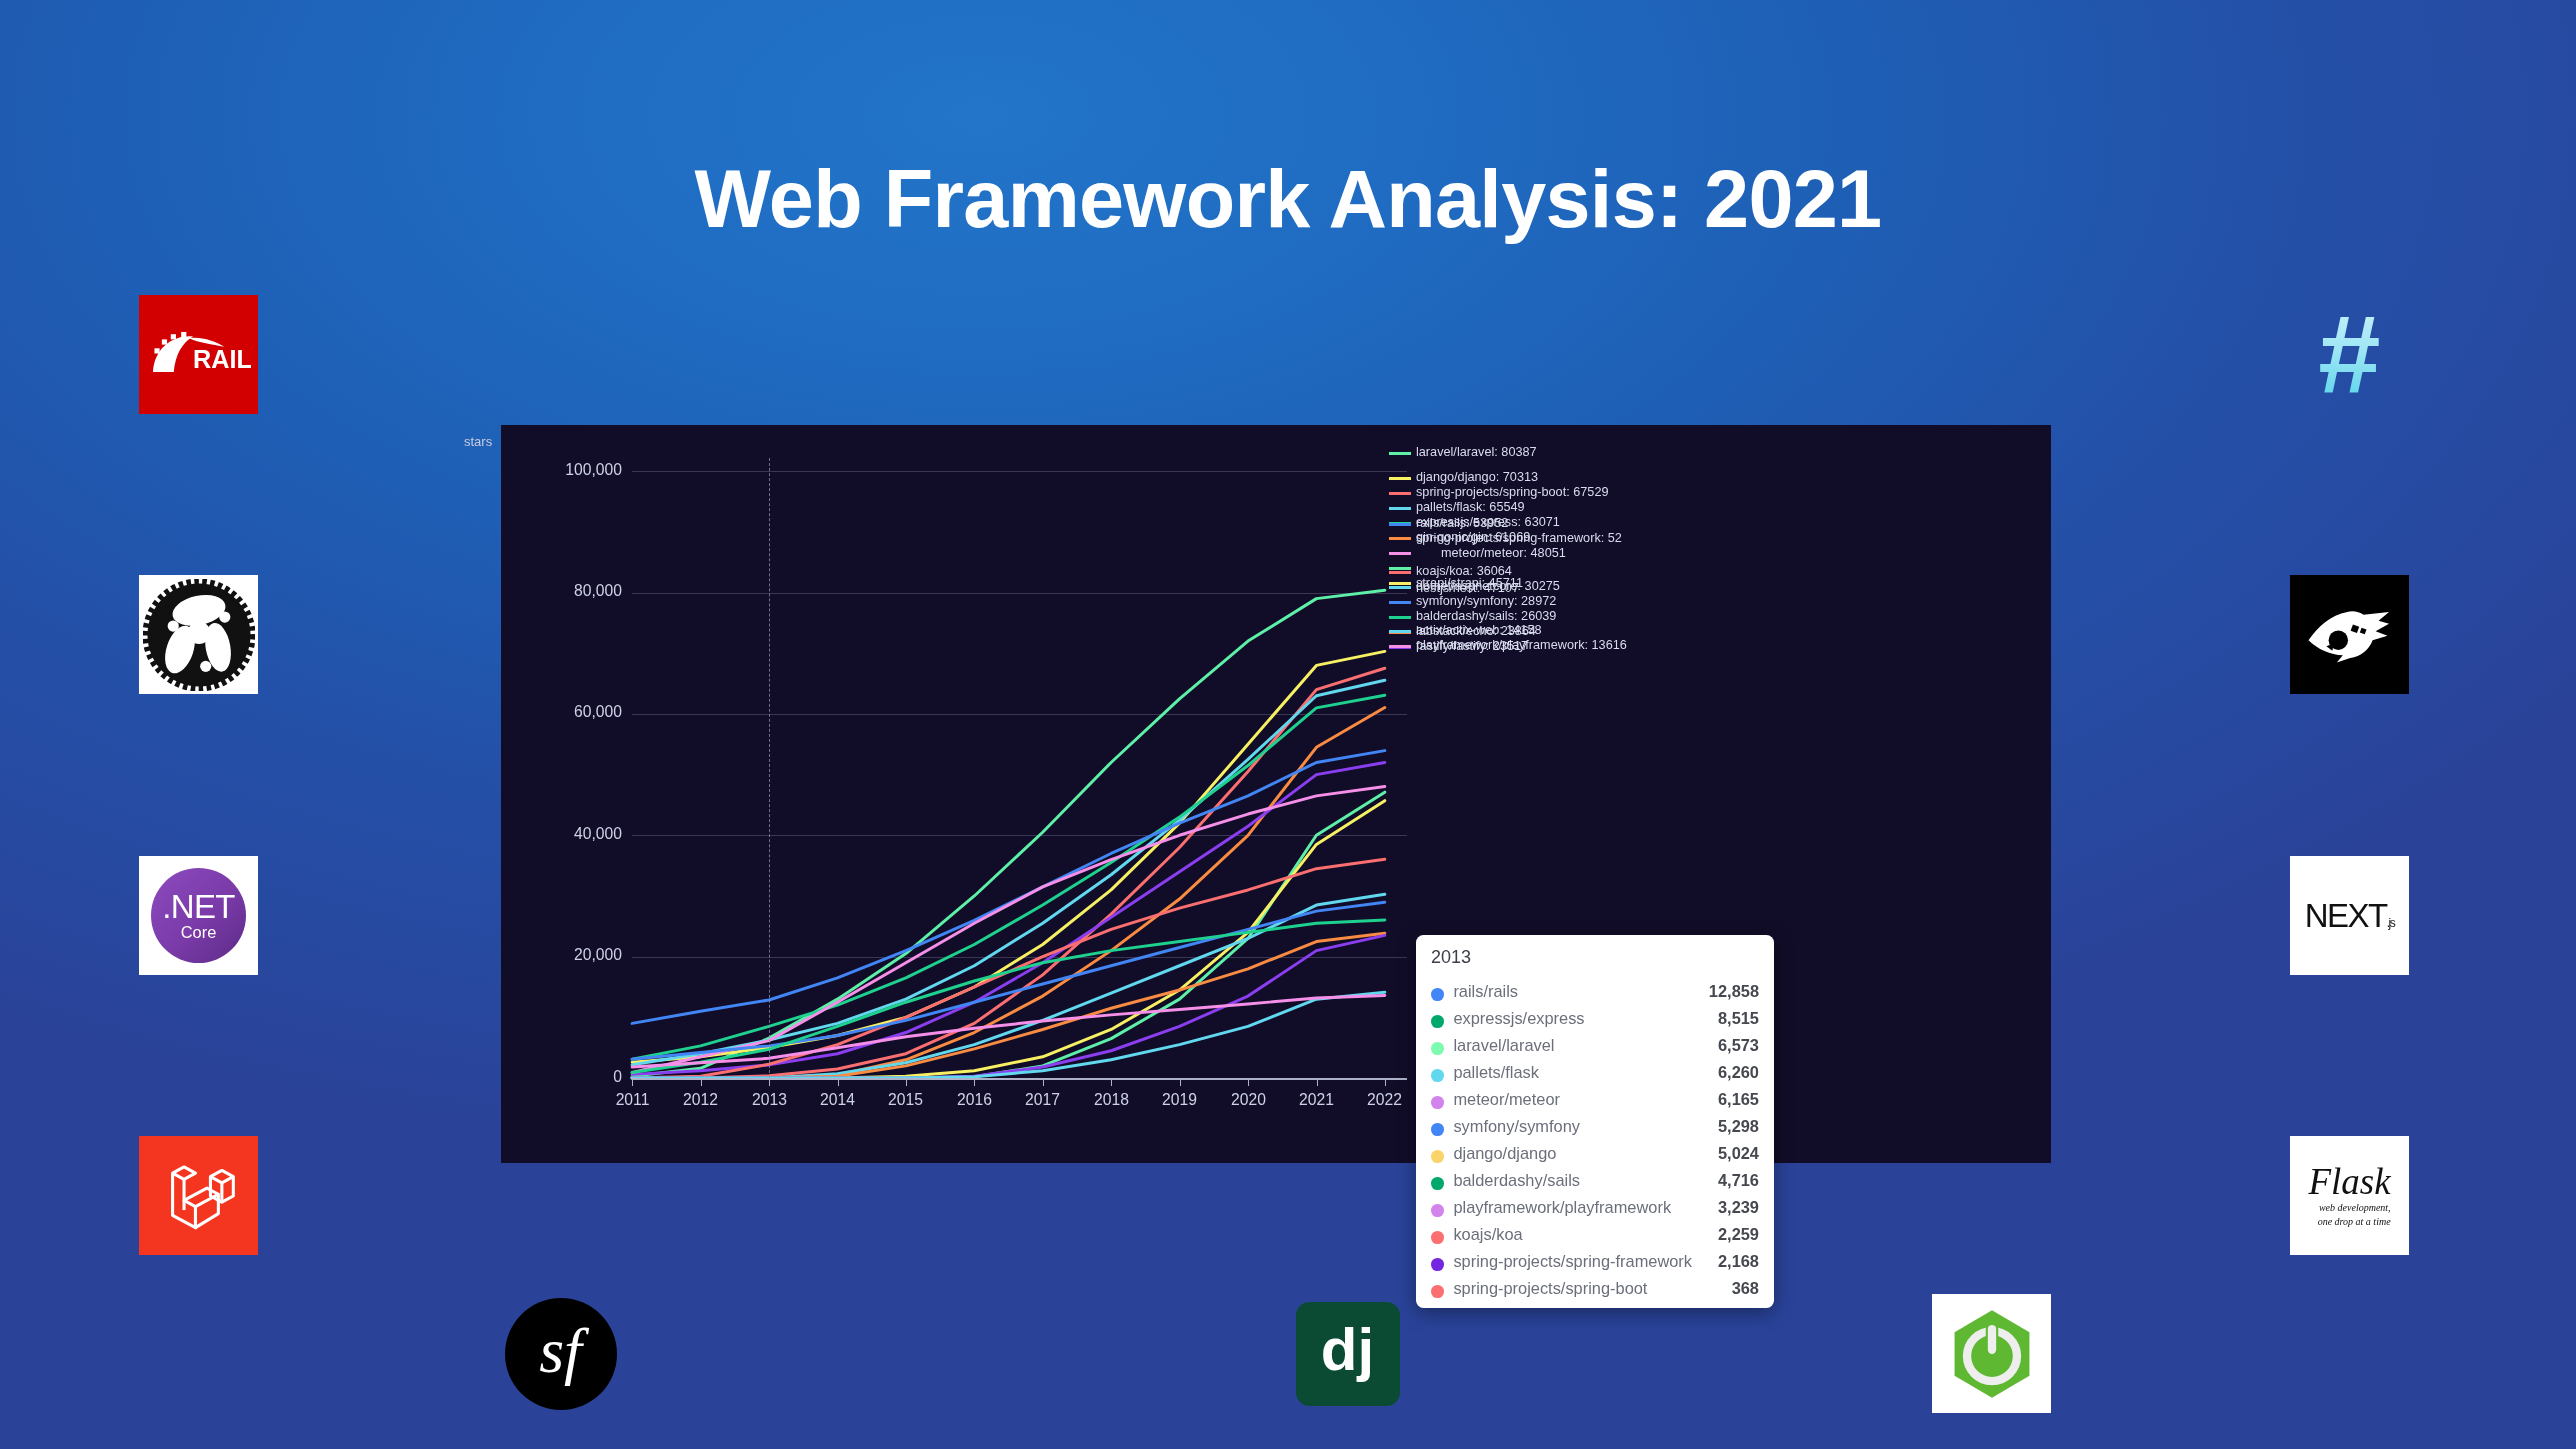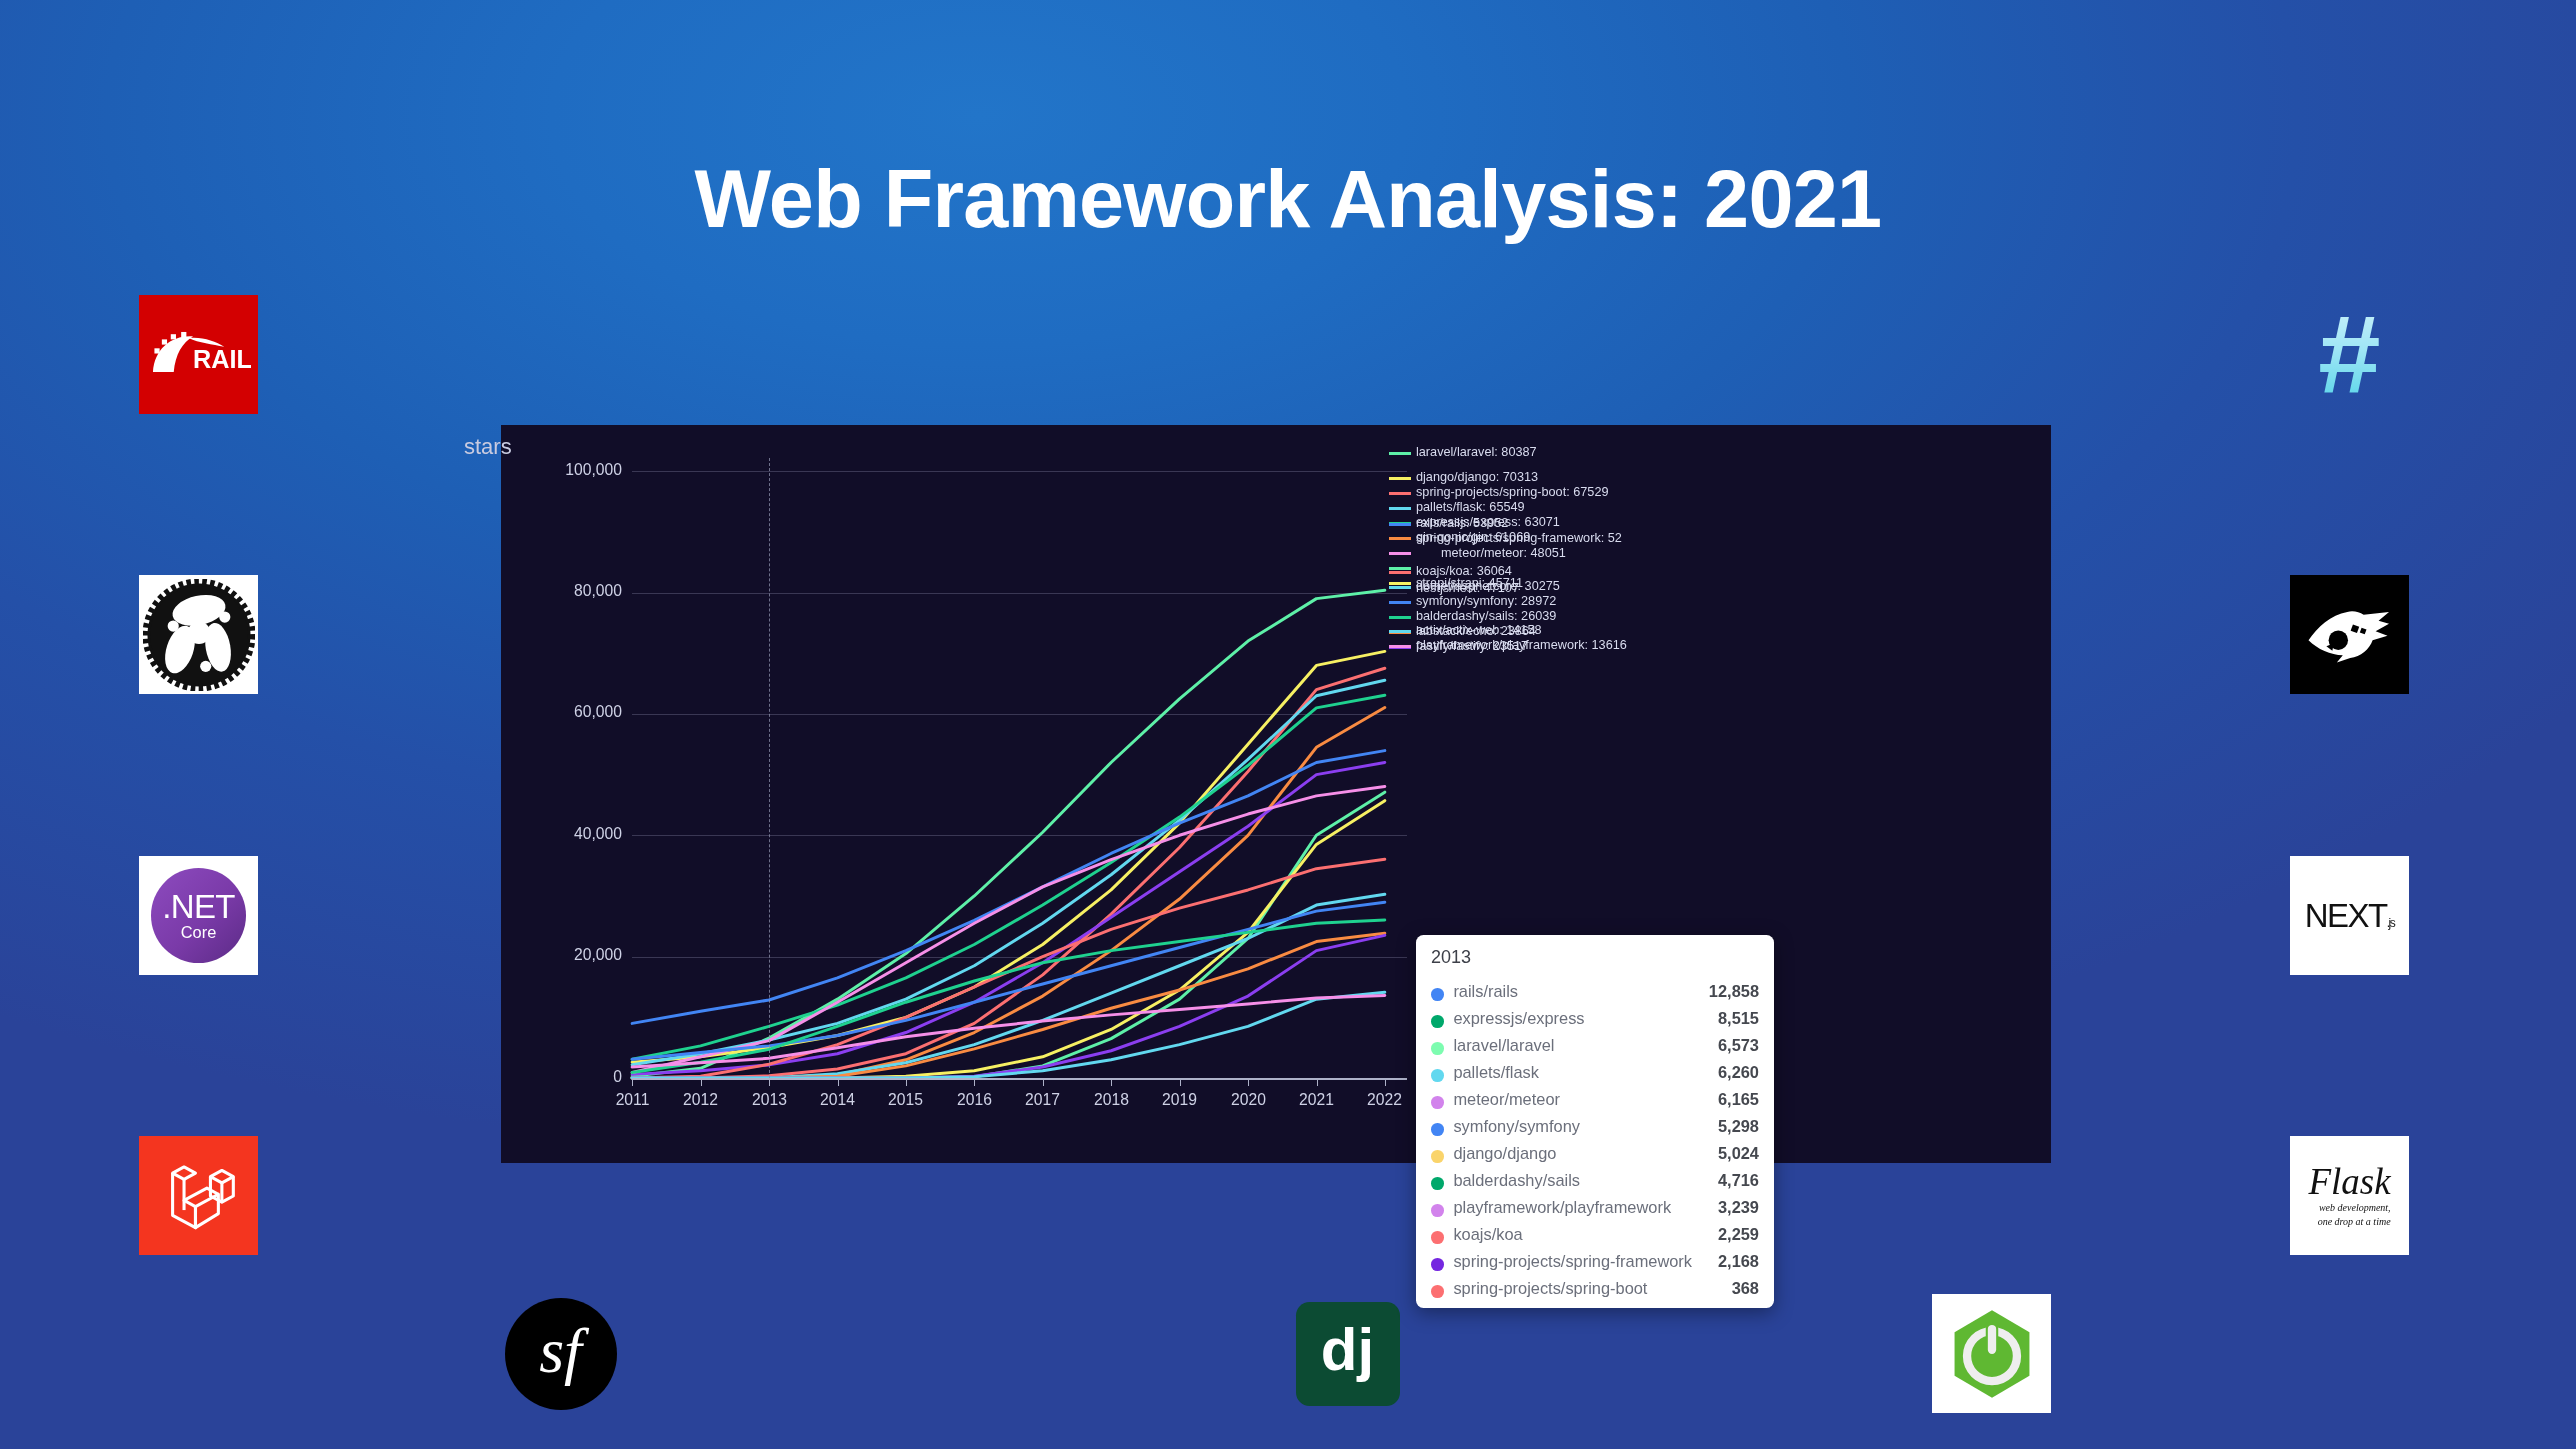--- a/index.html
+++ b/index.html
@@ -63,21 +63,21 @@
      background:linear-gradient(135deg,#8d4bbf 0%,#7a3aa8 55%,#5b2b86 100%);
      display:flex;flex-direction:column;align-items:center;justify-content:center;}
   .netcore-net{ color:#fff; font-size:33px; font-weight:400; line-height:0.95; letter-spacing:-0.7px;}
   .netcore-core{ color:#fff; font-size:16.4px; line-height:1; margin-top:1.5px;}
 
   
   #chart-panel{
     position:absolute; left:501px; top:425px; width:1550px; height:738px;
     background:#110d28;
   }
-  .axis-label-stars{ position:absolute; left:589px; top:453px; color:#c9cbe0; font-size:22px; }
+  .axis-label-stars{ position:absolute; left:589px; top:453px; color:#c9cbe0; font-size:13px; }
   .ytick{ position:absolute; color:#cfd2e6; font-size:15.7px; text-align:right; width:112px; }
   .gridline{ position:absolute; height:0.7px; background:#3a3754; }
   .xtick{ position:absolute; color:#cfd2e6; font-size:15.7px; text-align:center; width:67px; }
   .xaxis-line{ position:absolute; height:1.5px; background:#aeb2c9; }
   .xtick-mark{ position:absolute; width:0.7px; height:6.7px; background:#aeb2c9; }
   .cursor-line{ position:absolute; width:0.7px; border-left:1.5px dashed #8f93ad; opacity:.75; }
 
   
   .end-label{ position:absolute; color:#d9dcef; font-size:12.7px; white-space:nowrap; }
   .end-dash{ position:absolute; height:0.7px; background:#6d7190; }

